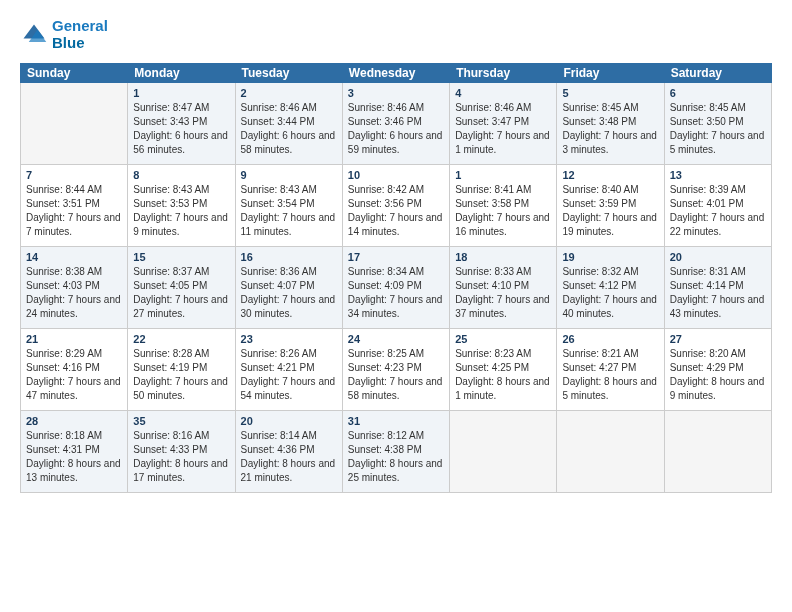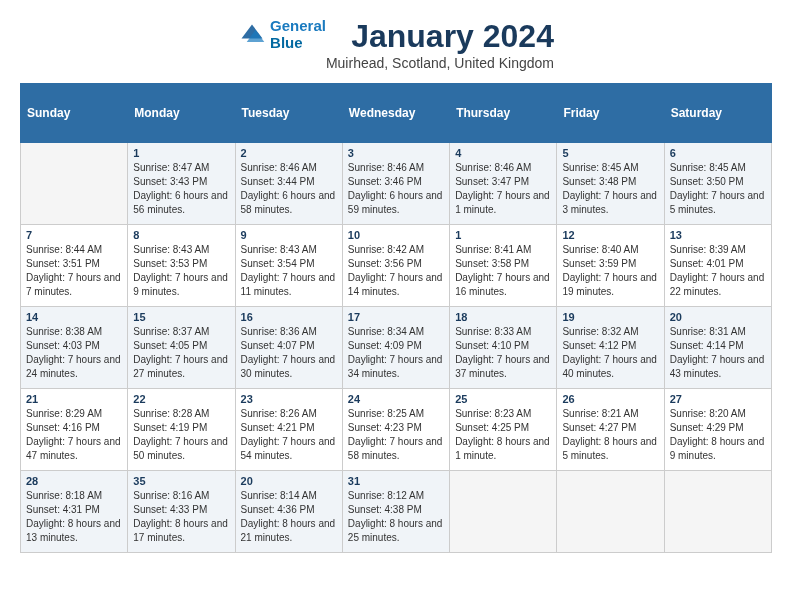--- a/index.html
+++ b/index.html
@@ -9,21 +9,21 @@
       width: 792px;
       height: 612px;
       overflow: hidden;
     }
     .page {
       width: 792px;
       padding: 18px 20px 10px 20px;
     }
     .header {
       display: flex;
-      justify-content: center;
+      justify-content: space-between;
       align-items: flex-start;
       margin-bottom: 12px;
     }
     .logo {
       display: flex;
       align-items: center;
       gap: 4px;
     }
     .logo-text {
       font-size: 15px;
@@ -53,21 +53,21 @@
     table {
       width: 100%;
       border-collapse: collapse;
       table-layout: fixed;
     }
     th {
       background-color: #2e6da4;
       color: #fff;
       font-size: 12px;
       font-weight: bold;
-      padding: 22px 6px;
+      padding: 2px 6px;
       text-align: left;
       border: 1px solid #2e6da4;
     }
     td {
       border: 1px solid #ccc;
       vertical-align: top;
       padding: 4px 5px;
       font-size: 9.5px;
       color: #333;
       height: 82px;
@@ -101,24 +101,20 @@
       <svg class="logo-icon" viewBox="0 0 32 32">
         <rect x="0" y="0" width="32" height="32" fill="white"></rect>
         <polygon points="16,4 28,20 4,20" fill="#2e6da4"></polygon>
         <polygon points="20,10 30,24 10,24" fill="#1a7abf" opacity="0.7"></polygon>
       </svg>
       <div class="logo-text">
         <div><span>General</span></div>
         <div><span style="color:#0369a1">Blue</span></div>
       </div>
     </div>
-    <div class="title-block">
-      <div class="month-title">January 2024</div>
-      <div class="location">Muirhead, Scotland, United Kingdom</div>
-    </div>
   </div>
 
   <table>
     <thead>
       <tr>
 
       <th>Sunday</th>
           <th>Monday</th>
           <th>Tuesday</th>
           <th>Wednesday</th>

